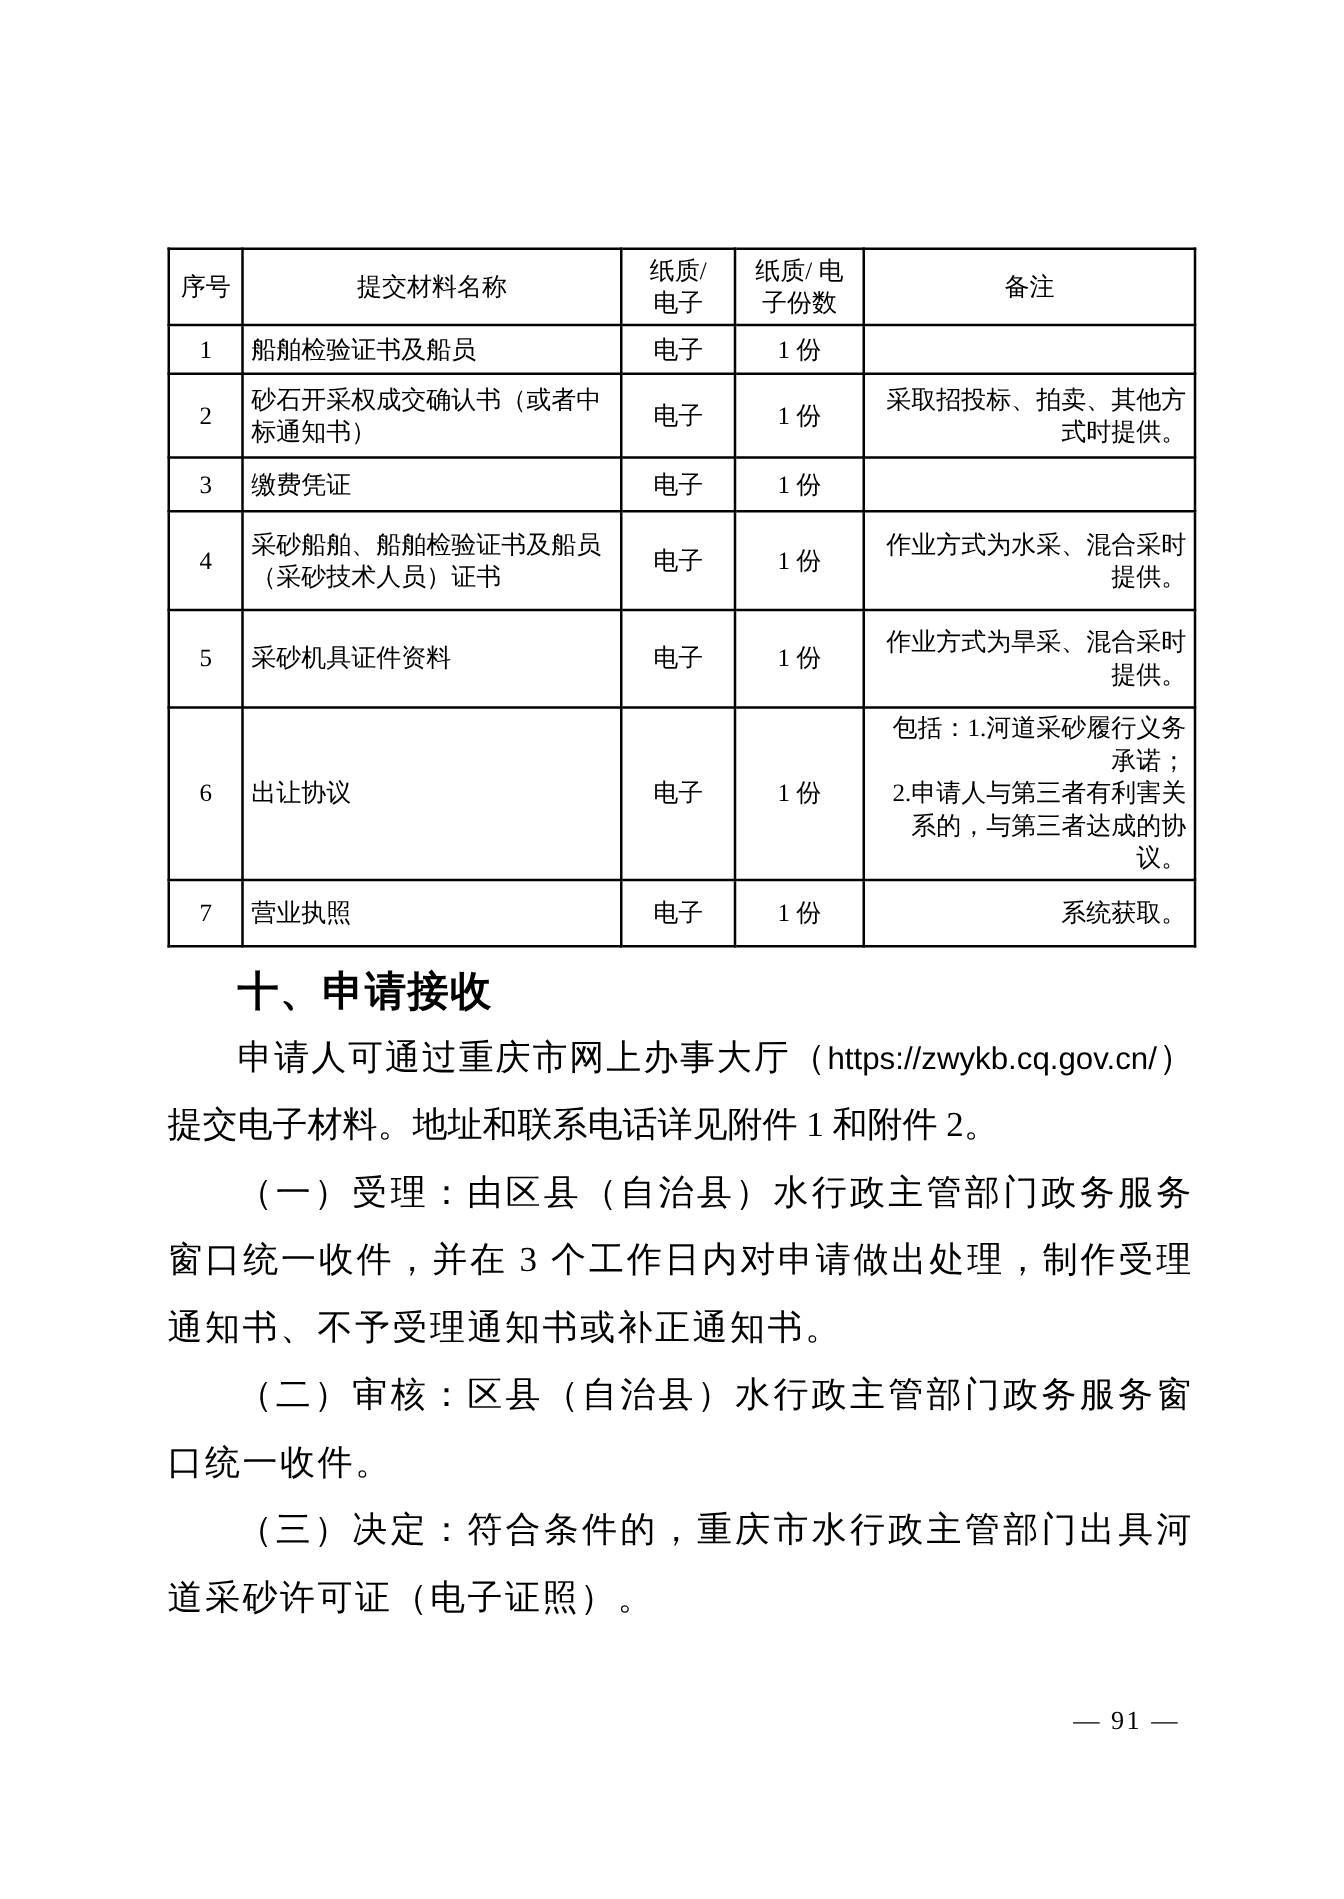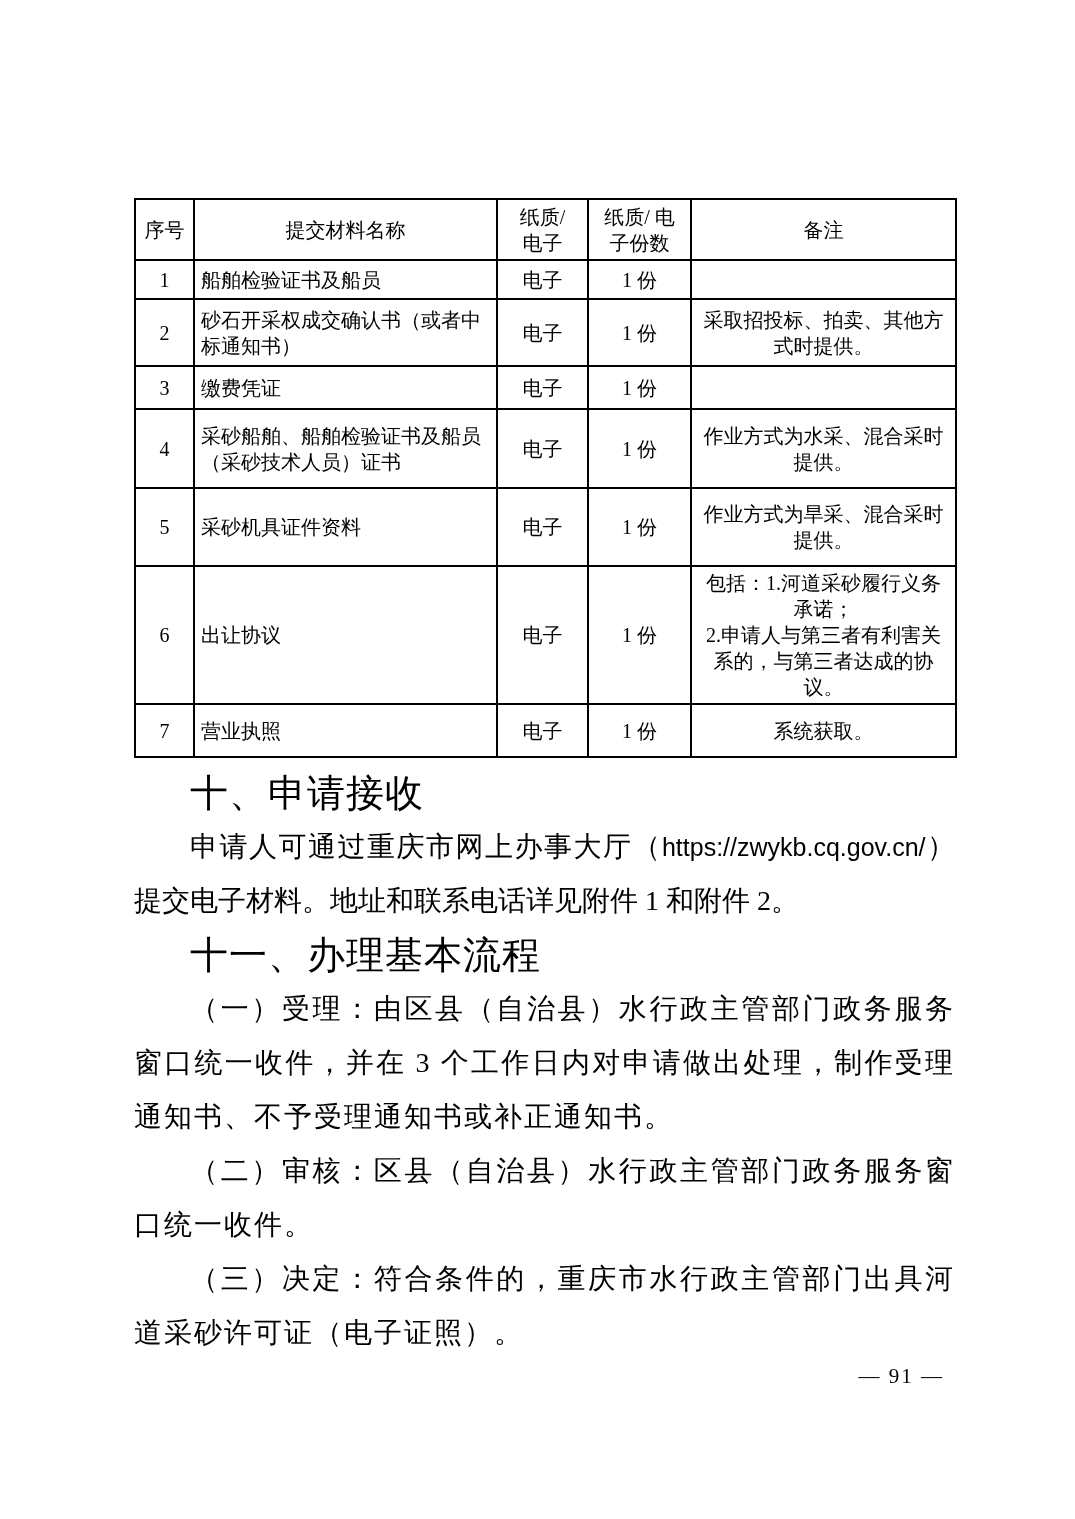--- a/index.html
+++ b/index.html
@@ -22,39 +22,39 @@
     font-size: 20px;
     line-height: 26px;
     vertical-align: middle;
     padding: 3px 6px;
     overflow: hidden;
   }
   .materials th { text-align: center; white-space: pre-line; }
   .c-no, .c-medium, .c-copies { text-align: center; }
   .c-name { text-align: left; padding-left: 9px; }
   .c-remark {
-    text-align: center; padding-left: 9px;
+    text-align: right; padding-left: 9px;
     font-size: 19px; line-height: 25px;
     white-space: pre-line;
   }
   tr.r-h  { height: 61px; }
   tr.r-1  { height: 39px; }
   tr.r-2  { height: 67px; }
   tr.r-3  { height: 43px; }
   tr.r-4  { height: 79px; }
   tr.r-5  { height: 78px; }
   tr.r-6  { height: 97px; }
   tr.r-7  { height: 53px; }
 
   .bodytext { margin-top: 8px; font-size: 28px; line-height: 54px; }
   .bodytext p, .bodytext h2 { margin: 0; padding: 0; }
   .note { letter-spacing: 10px; text-indent: 56px; }
   .heading {
     font-family: "Liberation Sans", "DejaVu Sans", sans-serif;
-    font-weight: normal; font-size: 38px;
+    font-weight: bold; font-size: 33px;
     letter-spacing: 1px; text-indent: 56px;
   }
   .para { text-indent: 56px; text-align: justify; letter-spacing: 2px; }
   .para.no-ls { letter-spacing: 0; }
   .url {
     font-family: "Liberation Sans", "DejaVu Sans", sans-serif;
     font-size: 25px; letter-spacing: 0; margin-top: 47px;
   }
   .page-footer {
     position: absolute; top: 1364px; right: 131px;
@@ -135,21 +135,20 @@
         <td class="c-medium">电子</td>
         <td class="c-copies">1 份</td>
         <td class="c-remark">系统获取。</td>
       </tr>
     </tbody>
   </table>
 
   <div class="bodytext">
     <h2 class="heading">十、申请接收</h2>
     <p class="para no-ls"><span>申请人可通过重庆市网上办事大厅（</span><span class="url">https://zwykb.cq.gov.cn/</span><span>）提交电子材料。地址和联系电话详见附件 1 和附件 2。</span></p>
-    <h2 class="heading">十一、办理基本流程</h2>
     <p class="para">（一）受理：由区县（自治县）水行政主管部门政务服务窗口统一收件，并在 3 个工作日内对申请做出处理，制作受理通知书、不予受理通知书或补正通知书。</p>
     <p class="para">（二）审核：区县（自治县）水行政主管部门政务服务窗口统一收件。</p>
     <p class="para">（三）决定：符合条件的，重庆市水行政主管部门出具河道采砂许可证（电子证照）。</p>
   </div>
 
 </div>
 
 <div class="page-footer">— 91 —</div>
 
 </body></html>

